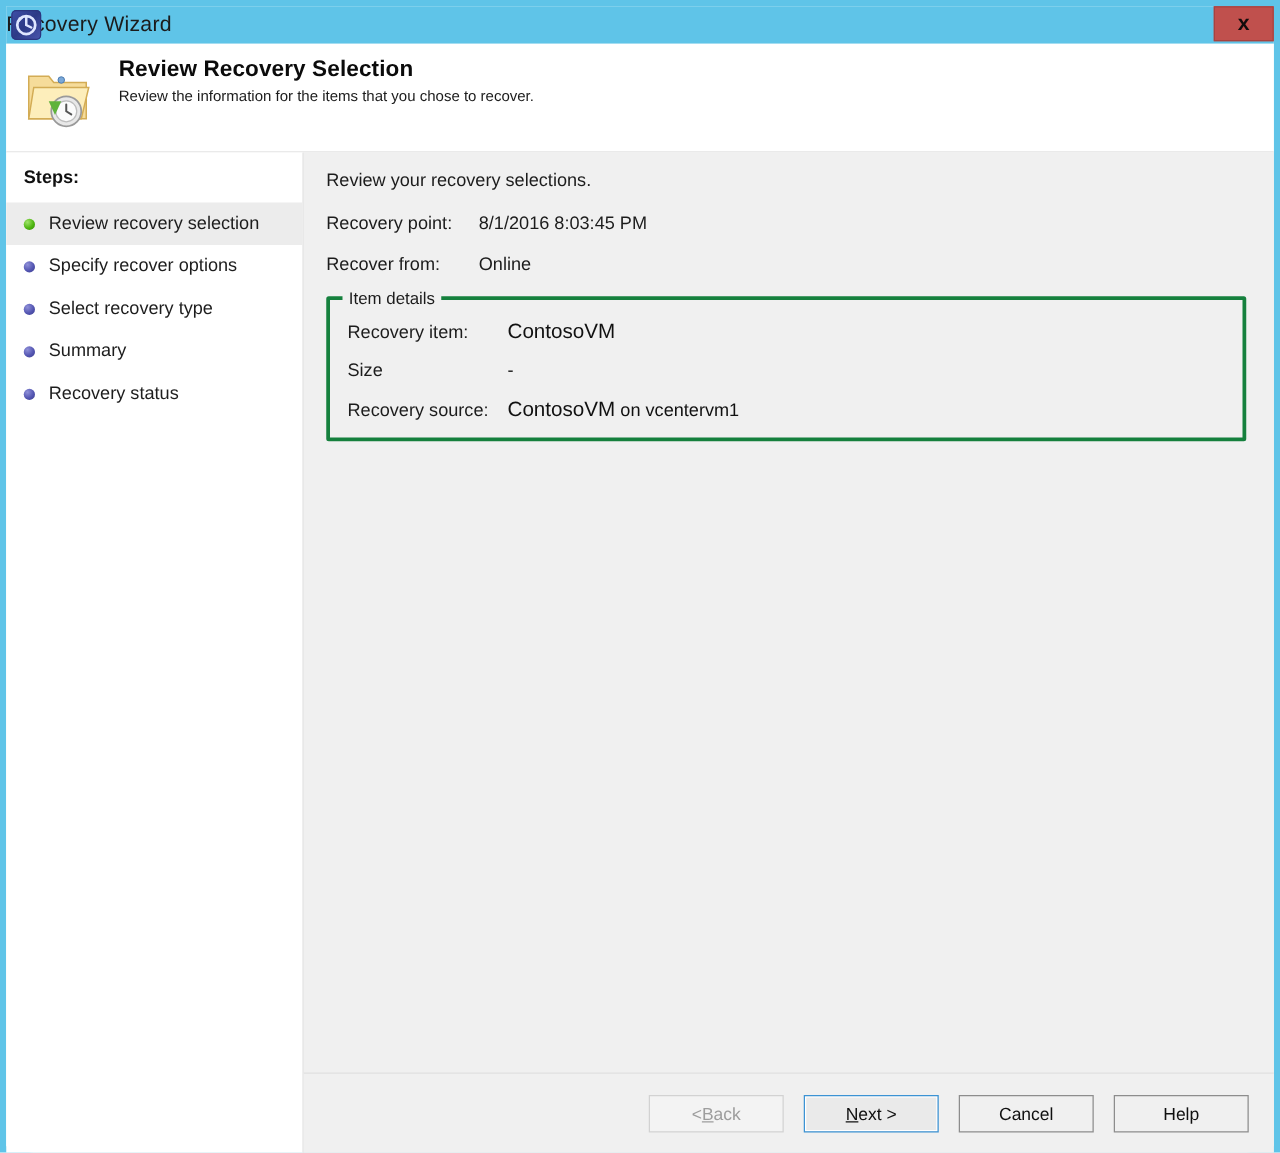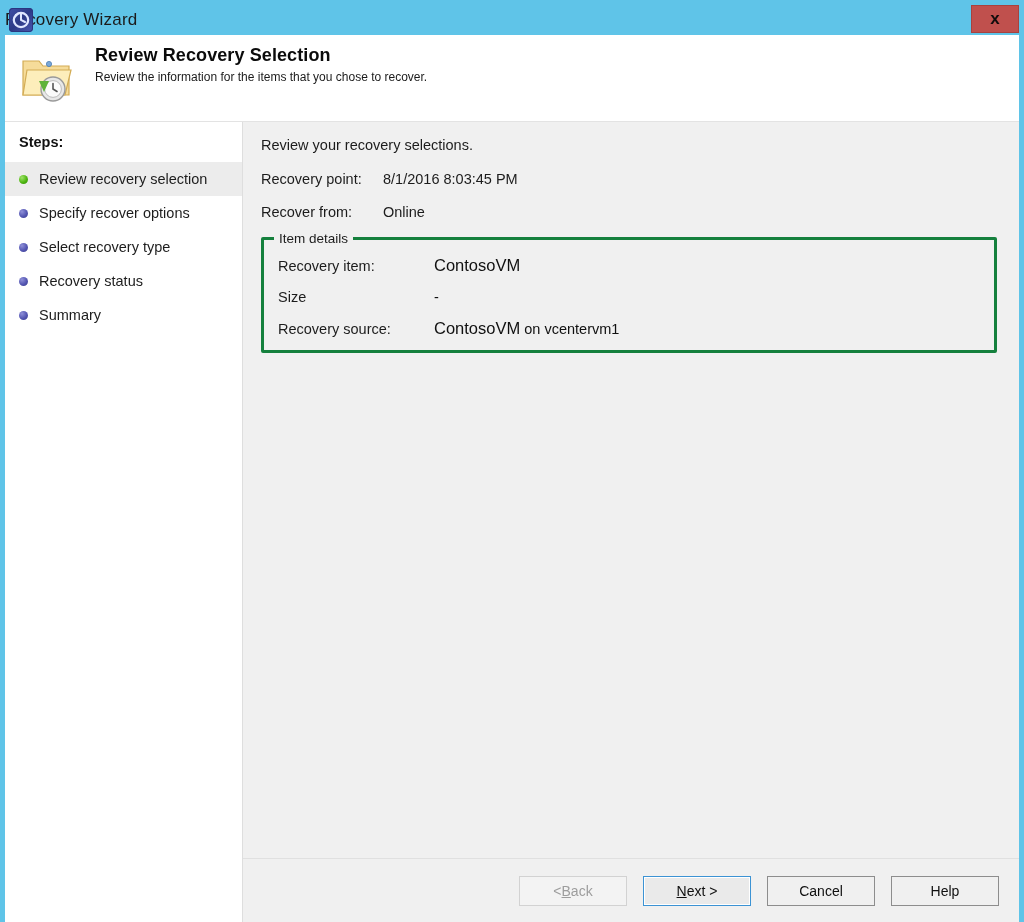--- a/index.html
+++ b/index.html
@@ -209,21 +209,20 @@
     display: flex;
     align-items: baseline;
     margin-bottom: 14px;
     font-size: 14.5px;
     color: #1c1c1c;
   }
   .gb-row .gk { width: 128px; flex: 0 0 128px; }
   .gb-row .gv {
     font-size: 16.5px;
     color: #111;
-    margin-left: 28px;
   }
   .gb-row .gv .suffix {
     font-size: 14.5px;
   }
   .gb-row.size .gv { font-size: 14.5px; }
 
   
   .buttonbar {
     height: 64px;
     border-top: 1px solid #e0e0e0;
@@ -313,26 +312,26 @@
         <span>Specify recover options</span>
       </div>
 
       <div class="step">
         <span class="bullet purple"></span>
         <span>Select recovery type</span>
       </div>
 
       <div class="step">
         <span class="bullet purple"></span>
-        <span>Recovery status</span>
+        <span>Summary</span>
       </div>
 
       <div class="step">
         <span class="bullet purple"></span>
-        <span>Summary</span>
+        <span>Recovery status</span>
       </div>
     </div>
 
     <div class="content">
       <div class="content-inner">
 
         <p class="intro">Review your recovery selections.</p>
 
         <div class="kv">
           <span class="k">Recovery point:</span>

